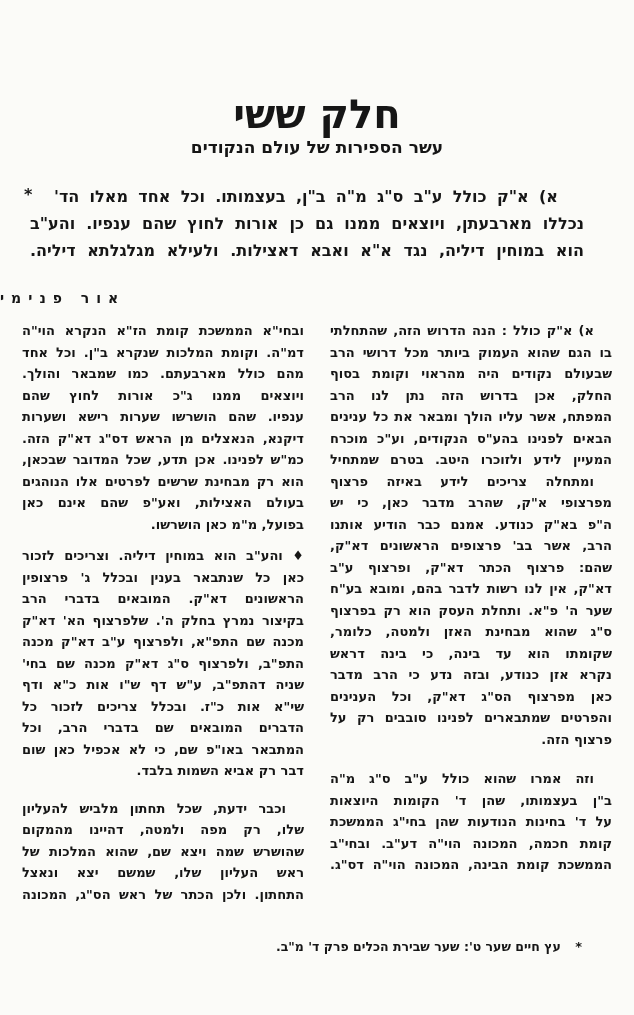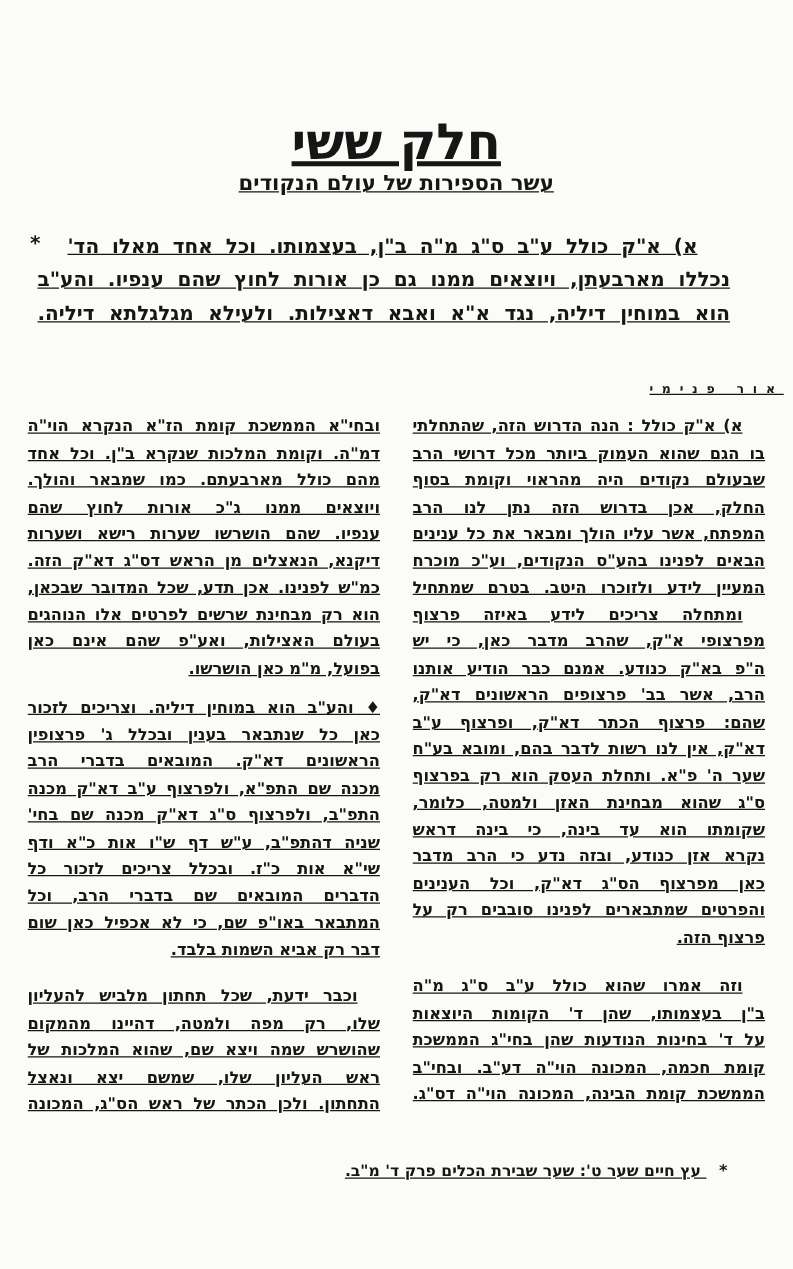--- a/index.html
+++ b/index.html
@@ -7,21 +7,21 @@
     --paper:#fbfbf8;
   }
   html,body{margin:0;padding:0;}
   body{
     width:634px;height:1015px;
     background:var(--paper);
     font-family:"DejaVu Sans", sans-serif;
     color:var(--ink);
     direction:rtl;
   }
-  .page{position:relative;width:634px;height:1015px;overflow:hidden;text-decoration:underline;}
+  .page{position:relative;width:634px;height:1015px;overflow:hidden;}
 
   .title{
     margin-top:92px;
     text-align:center;
     font-size:40px;
     font-weight:bold;
     line-height:1.1;
   }
   .subtitle{
     margin-top:1px;
@@ -43,23 +43,23 @@
   }
   .epi-lines .line{
     line-height:27px;height:27px;
   }
   .epi-lines .firstline{
     padding-right:26px;
     padding-left:24px;
   }
 
   .section-header{
-    margin-top:42px;
-    text-align:right;
-    font-size:10px;
+    margin-top:26px;
+    text-align:left;
+    font-size:14px;
     font-weight:bold;
     letter-spacing:7px;
     padding-right:7px; 
   }
 
   .cols{
     display:flex;
     gap:26px;
     margin:14px 22px 0 22px;
   }
@@ -159,20 +159,21 @@
           <div class="line">דיקנא, הנאצלים מן הראש דס"ג דא"ק הזה.</div>
           <div class="line">כמ"ש לפנינו. אכן תדע, שכל המדובר שבכאן,</div>
           <div class="line">הוא רק מבחינת שרשים לפרטים אלו הנוהגים</div>
           <div class="line">בעולם האצילות, ואע"פ שהם אינם כאן</div>
           <div class="line lastline">בפועל, מ"מ כאן הושרשו.</div>
         </div>
         <div class="para" style="margin-top: 10px;">
           <div class="line">♦ והע"ב הוא במוחין דיליה. וצריכים לזכור</div>
           <div class="line">כאן כל שנתבאר בענין ובכלל ג' פרצופין</div>
           <div class="line">הראשונים דא"ק. המובאים בדברי הרב</div>
+          <div class="line">בקיצור נמרץ בחלק ה'. שלפרצוף הא' דא"ק</div>
           <div class="line">מכנה שם התפ"א, ולפרצוף ע"ב דא"ק מכנה</div>
           <div class="line">התפ"ב, ולפרצוף ס"ג דא"ק מכנה שם בחי'</div>
           <div class="line">שניה דהתפ"ב, ע"ש דף ש"ו אות כ"א ודף</div>
           <div class="line">שי"א אות כ"ז. ובכלל צריכים לזכור כל</div>
           <div class="line">הדברים המובאים שם בדברי הרב, וכל</div>
           <div class="line">המתבאר באו"פ שם, כי לא אכפיל כאן שום</div>
           <div class="line lastline">דבר רק אביא השמות בלבד.</div>
         </div>
         <div class="para" style="margin-top: 16px;">
           <div class="line firstline">וכבר ידעת, שכל תחתון מלביש להעליון</div>

